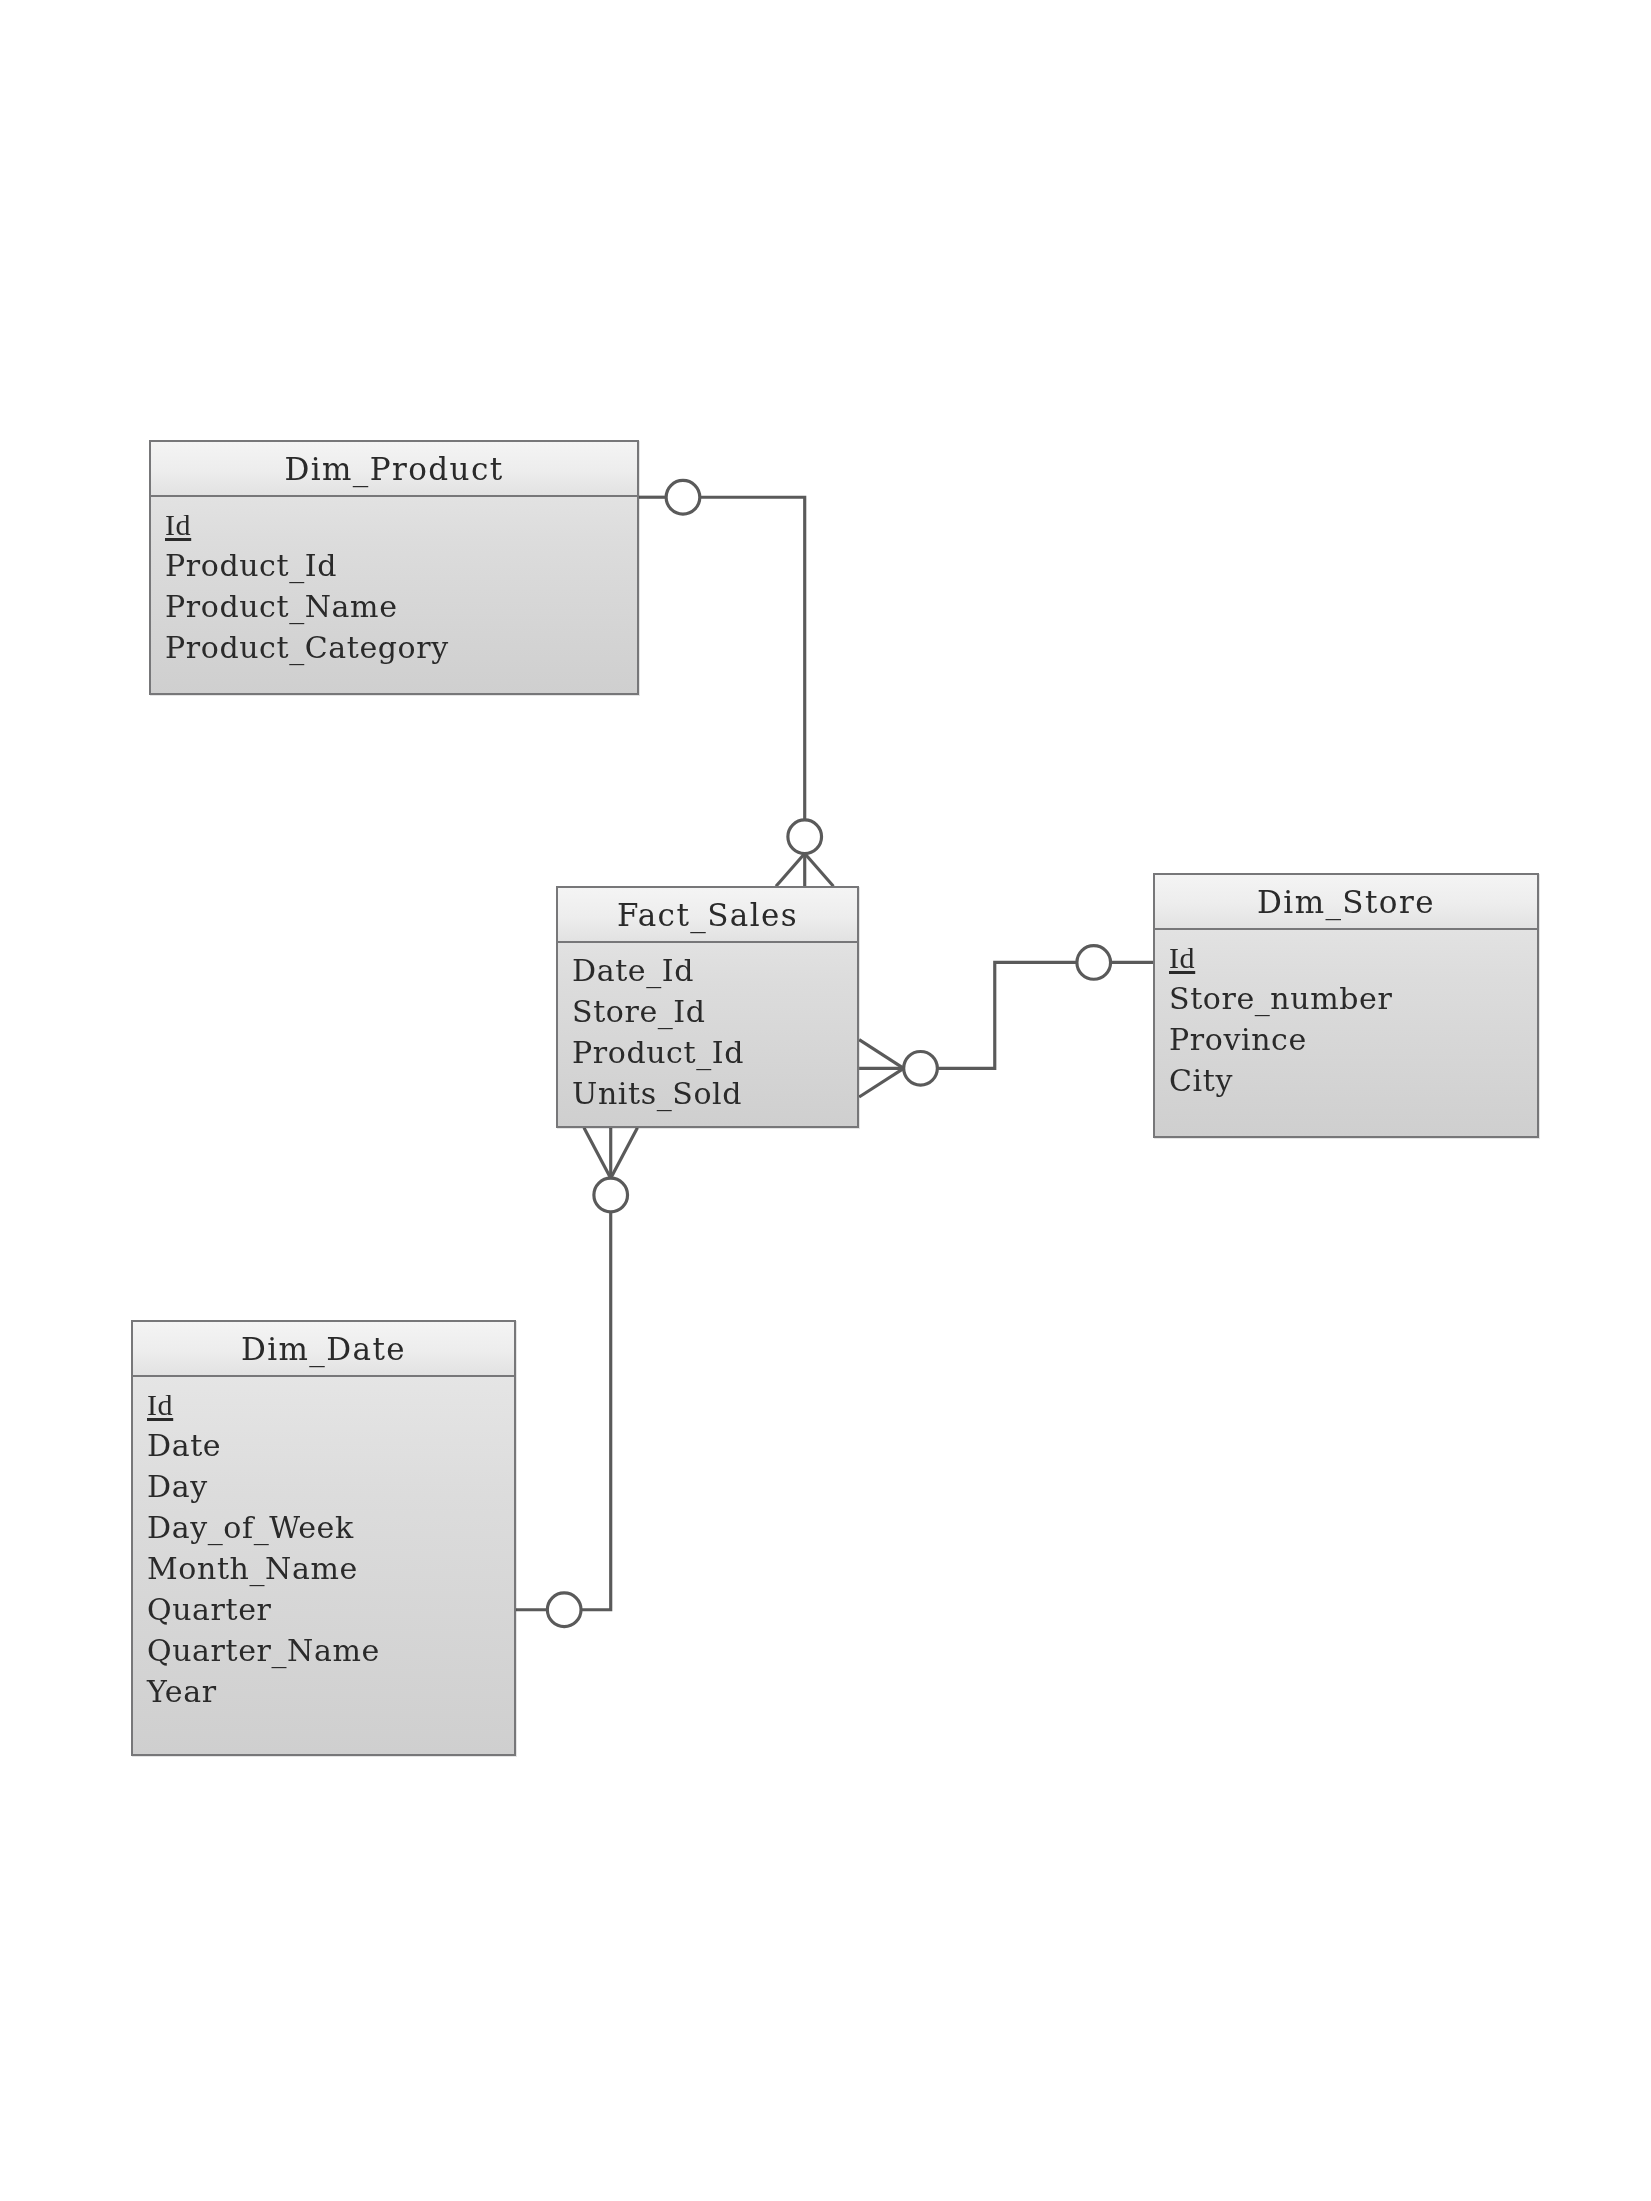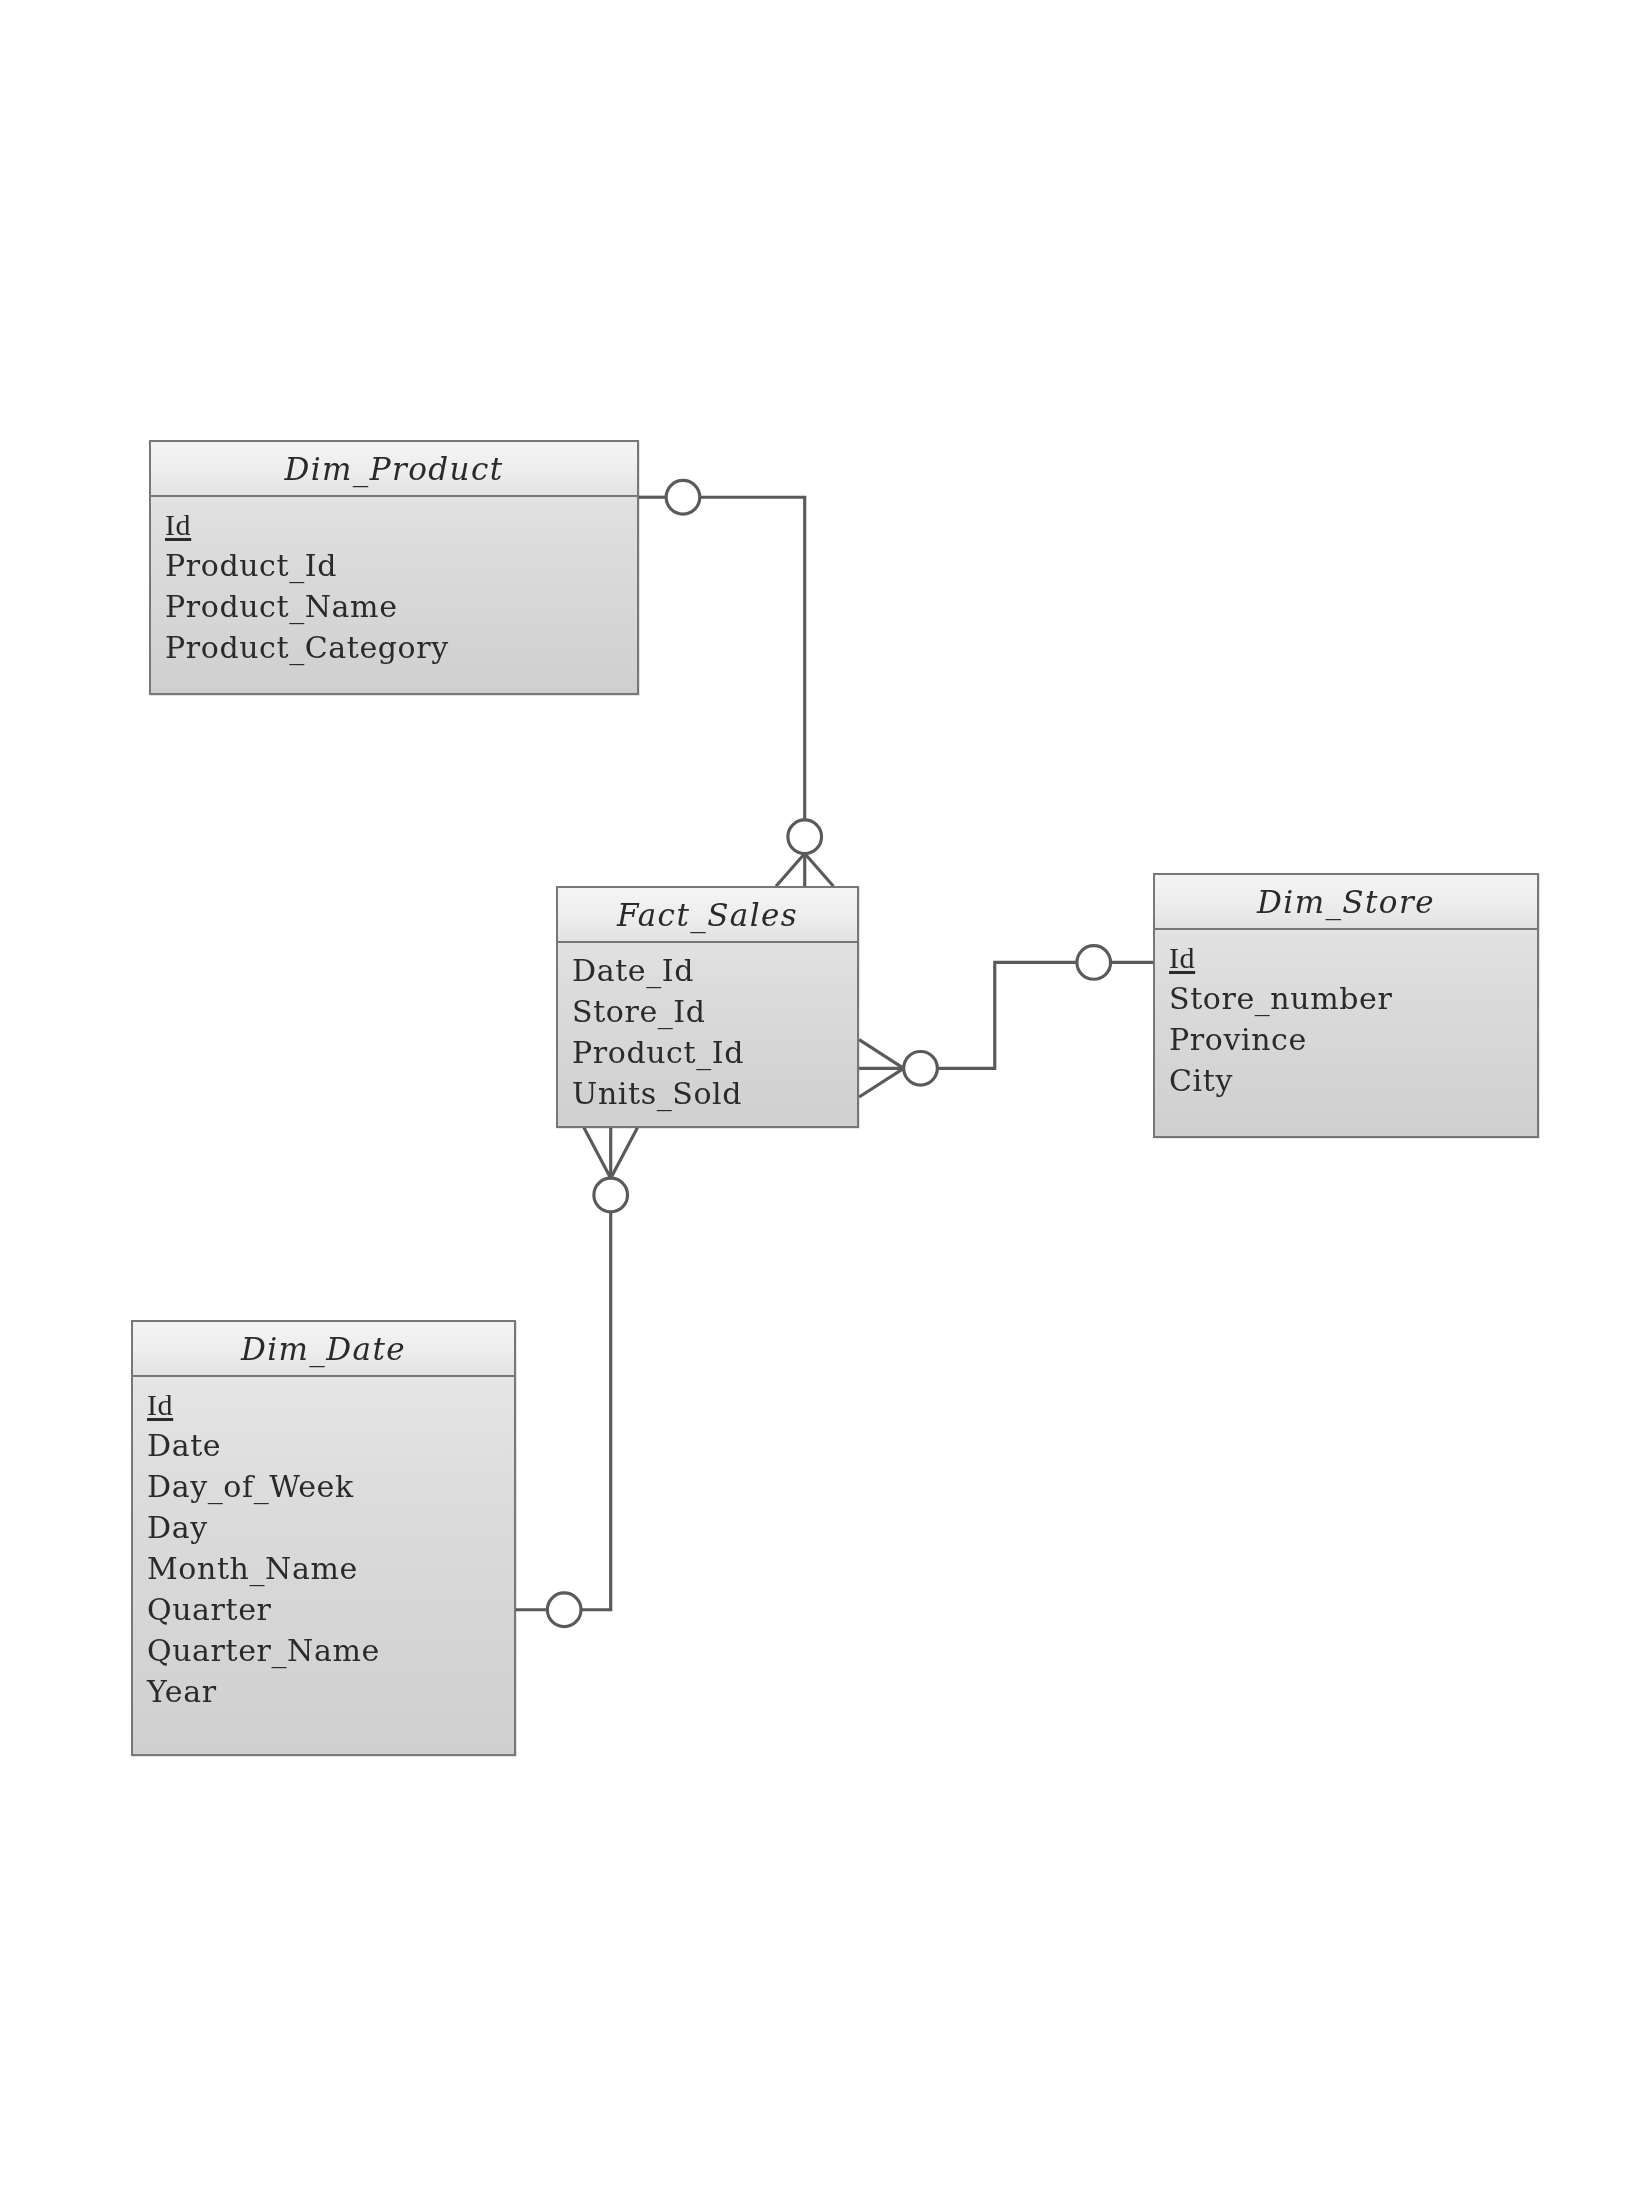--- a/index.html
+++ b/index.html
@@ -35,21 +35,20 @@
     z-index: 2;
   }
   .entity-header {
     box-sizing: border-box;
     height: 55px;
     border-bottom: 2px solid #777779;
     background: linear-gradient(to bottom, #f4f4f4 0%, #ededed 55%, #e2e2e2 100%);
     display: flex;
     align-items: center;
     justify-content: center;
-    font-style: italic;
   }
   .entity-title {
     font-family: "DejaVu Serif", "Liberation Serif", serif;
     font-size: 31px;
     letter-spacing: 1.4px;
     color: #2a2a2a;
     white-space: nowrap;
   }
   .entity-body {
     padding: 7px 0 10px 14px;
@@ -145,22 +144,22 @@
     </div>
   </div>
 
   <div class="entity" style="left:131px; top:1320px; width:385px; height:436px;">
     <div class="entity-header">
       <span class="entity-title">Dim_Date</span>
     </div>
     <div class="entity-body">
       <div class="attr pk">Id</div>
       <div class="attr">Date</div>
+      <div class="attr">Day</div>
       <div class="attr">Day_of_Week</div>
-      <div class="attr">Day</div>
       <div class="attr">Month_Name</div>
       <div class="attr">Quarter</div>
       <div class="attr">Quarter_Name</div>
       <div class="attr">Year</div>
     </div>
   </div>
 
 </div>
 
 

